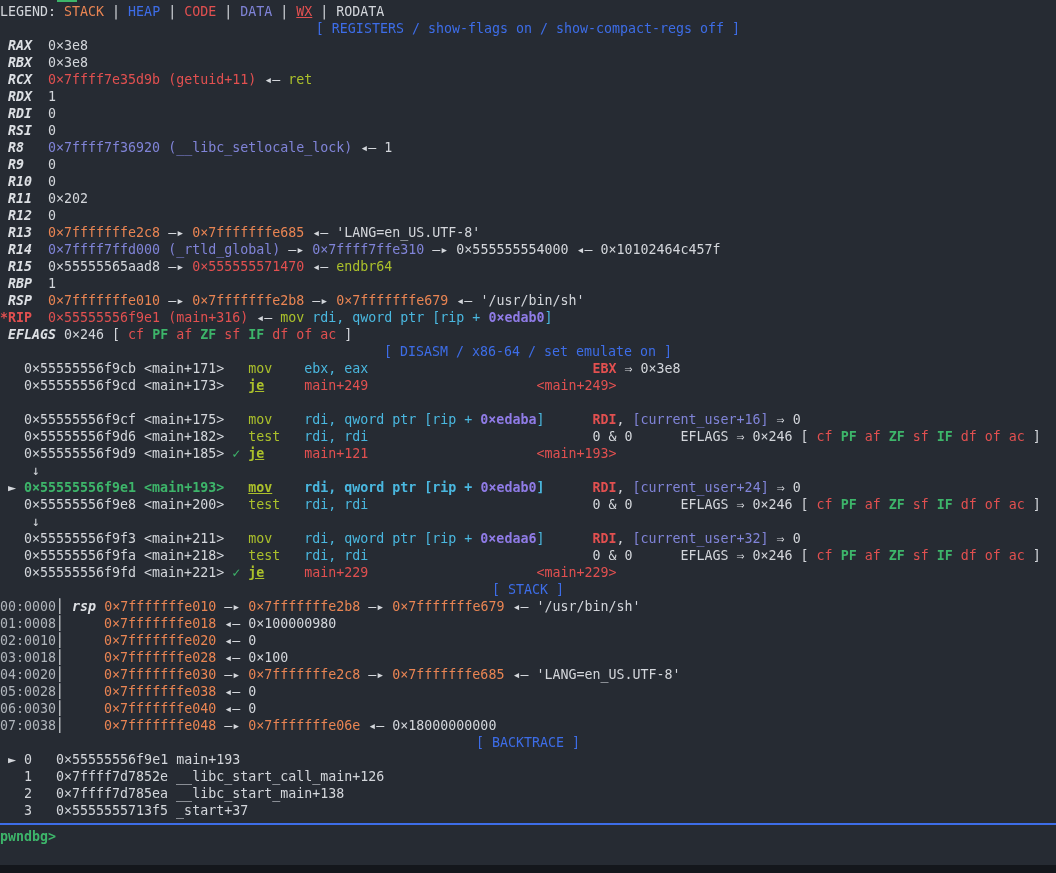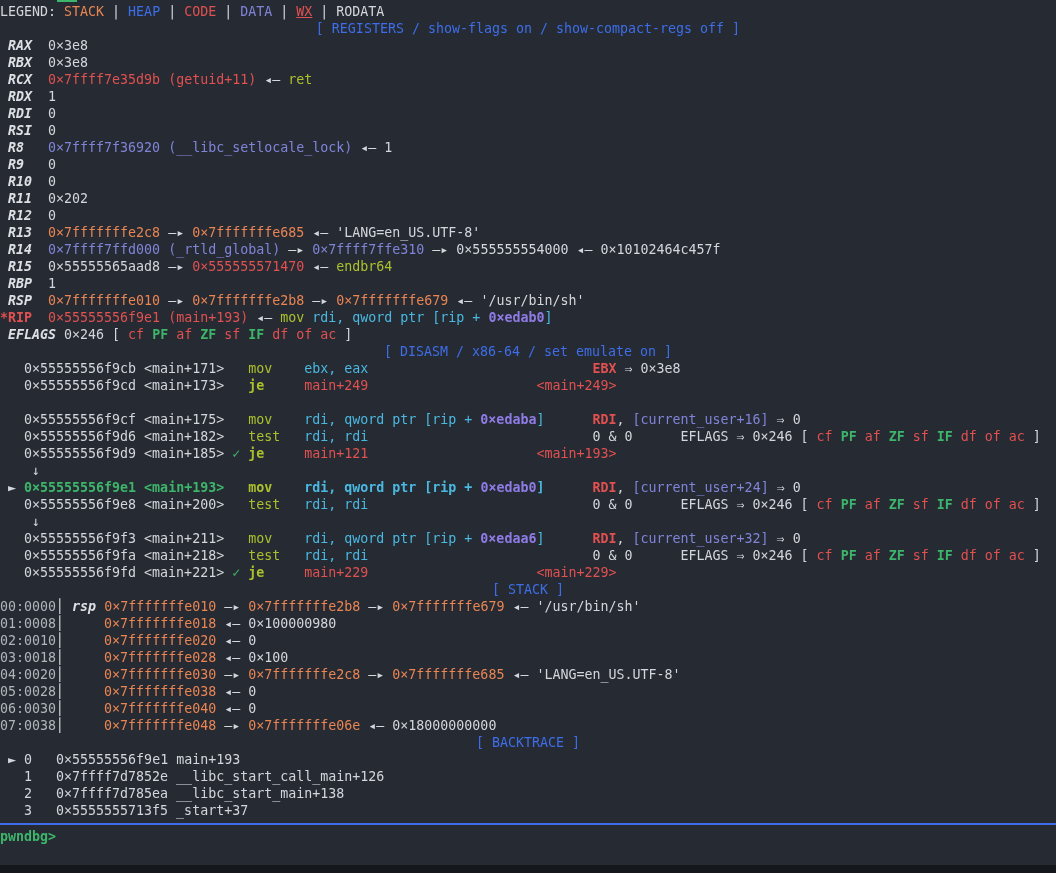--- a/index.html
+++ b/index.html
@@ -29,21 +29,21 @@
   .s-gy{color:var(--gray);}
   .s-bar{color:var(--fg-bright);}
   .s-o{color:var(--orange);}
   .s-r{color:var(--red);margin-top:39px;}
   .s-rb{color:var(--red);font-weight:bold;}
   .s-p{color:var(--purple);margin-top:28px;}
   .s-pb{color:var(--purple-bright);font-weight:bold;}
   .s-c{color:var(--cyan);}
   .s-cb{color:var(--cyan);font-weight:bold;}
   .s-yg{color:var(--lime);}
-  .s-mb{color:var(--lime);font-weight:bold;}
+  .s-mb{color:var(--lime);font-weight:bold;text-decoration:underline;}
   .s-g{color:var(--green);font-weight:bold;}
   .s-gb{color:var(--green);font-weight:bold;}
   .s-bl{color:var(--blue);}
   .s-wx{color:var(--red);text-decoration:underline;}
 </style>
 </head>
 <body>
 
 <div class="term">
   <div class="top-fragment"></div>
@@ -67,21 +67,21 @@
       <div class="trow"><span class="s-b"> R8   </span><span class="s-p">0×7ffff7f36920 (__libc_setlocale_lock)</span><span class="s-w"> ◂— </span><span class="s-w">1</span></div>
       <div class="trow"><span class="s-b"> R9   </span><span class="s-w">0</span></div>
       <div class="trow"><span class="s-b"> R10  </span><span class="s-w">0</span></div>
       <div class="trow"><span class="s-b"> R11  </span><span class="s-w">0×202</span></div>
       <div class="trow"><span class="s-b"> R12  </span><span class="s-w">0</span></div>
       <div class="trow"><span class="s-b"> R13  </span><span class="s-o">0×7fffffffe2c8</span><span class="s-w"> —▸ </span><span class="s-o">0×7fffffffe685</span><span class="s-w"> ◂— </span><span class="s-w">'LANG=en_US.UTF-8'</span></div>
       <div class="trow"><span class="s-b"> R14  </span><span class="s-p">0×7ffff7ffd000 (_rtld_global)</span><span class="s-w"> —▸ </span><span class="s-p">0×7ffff7ffe310</span><span class="s-w"> —▸ </span><span class="s-w">0×555555554000</span><span class="s-w"> ◂— </span><span class="s-w">0×10102464c457f</span></div>
       <div class="trow"><span class="s-b"> R15  </span><span class="s-w">0×55555565aad8</span><span class="s-w"> —▸ </span><span class="s-r">0×555555571470</span><span class="s-w"> ◂— </span><span class="s-yg">endbr64</span></div>
       <div class="trow"><span class="s-b"> RBP  </span><span class="s-w">1</span></div>
       <div class="trow"><span class="s-b"> RSP  </span><span class="s-o">0×7fffffffe010</span><span class="s-w"> —▸ </span><span class="s-o">0×7fffffffe2b8</span><span class="s-w"> —▸ </span><span class="s-o">0×7fffffffe679</span><span class="s-w"> ◂— </span><span class="s-w">'/usr/bin/sh'</span></div>
-      <div class="trow"><span class="s-rb">*RIP</span><span class="s-w">  </span><span class="s-r">0×55555556f9e1 (main+193)</span><span class="s-w"> ◂— </span><span class="s-yg">mov</span><span class="s-w"> </span><span class="s-c">rdi, qword ptr [rip + </span><span class="s-pb">0×edab0</span><span class="s-c">]</span></div>
+      <div class="trow"><span class="s-rb">*RIP</span><span class="s-w">  </span><span class="s-r">0×55555556f9e1 (main+316)</span><span class="s-w"> ◂— </span><span class="s-yg">mov</span><span class="s-w"> </span><span class="s-c">rdi, qword ptr [rip + </span><span class="s-pb">0×edab0</span><span class="s-c">]</span></div>
       <div class="trow"><span class="s-b"> EFLAGS </span><span class="s-w">0×246 [ </span><span class="s-r">cf</span><span class="s-w"> </span><span class="s-g">PF</span><span class="s-w"> </span><span class="s-r">af</span><span class="s-w"> </span><span class="s-g">ZF</span><span class="s-w"> </span><span class="s-r">sf</span><span class="s-w"> </span><span class="s-g">IF</span><span class="s-w"> </span><span class="s-r">df</span><span class="s-w"> </span><span class="s-r">of</span><span class="s-w"> </span><span class="s-r">ac</span><span class="s-w"> ]</span></div>
     </div>
 
   <div class="sechdr">
     <div class="hline"></div>
     <span class="title">[ DISASM / x86-64 / set emulate on ]</span>
     <div class="hline"></div>
   </div>
   <div>
       <div class="trow"><span class="s-w">   0×55555556f9cb &lt;main+171&gt;   </span><span class="s-yg">mov</span><span class="s-w">    </span><span class="s-c">ebx, eax</span><span class="s-w">                            </span><span class="s-rb">EBX</span><span class="s-w"> ⇒ 0×3e8</span></div>

